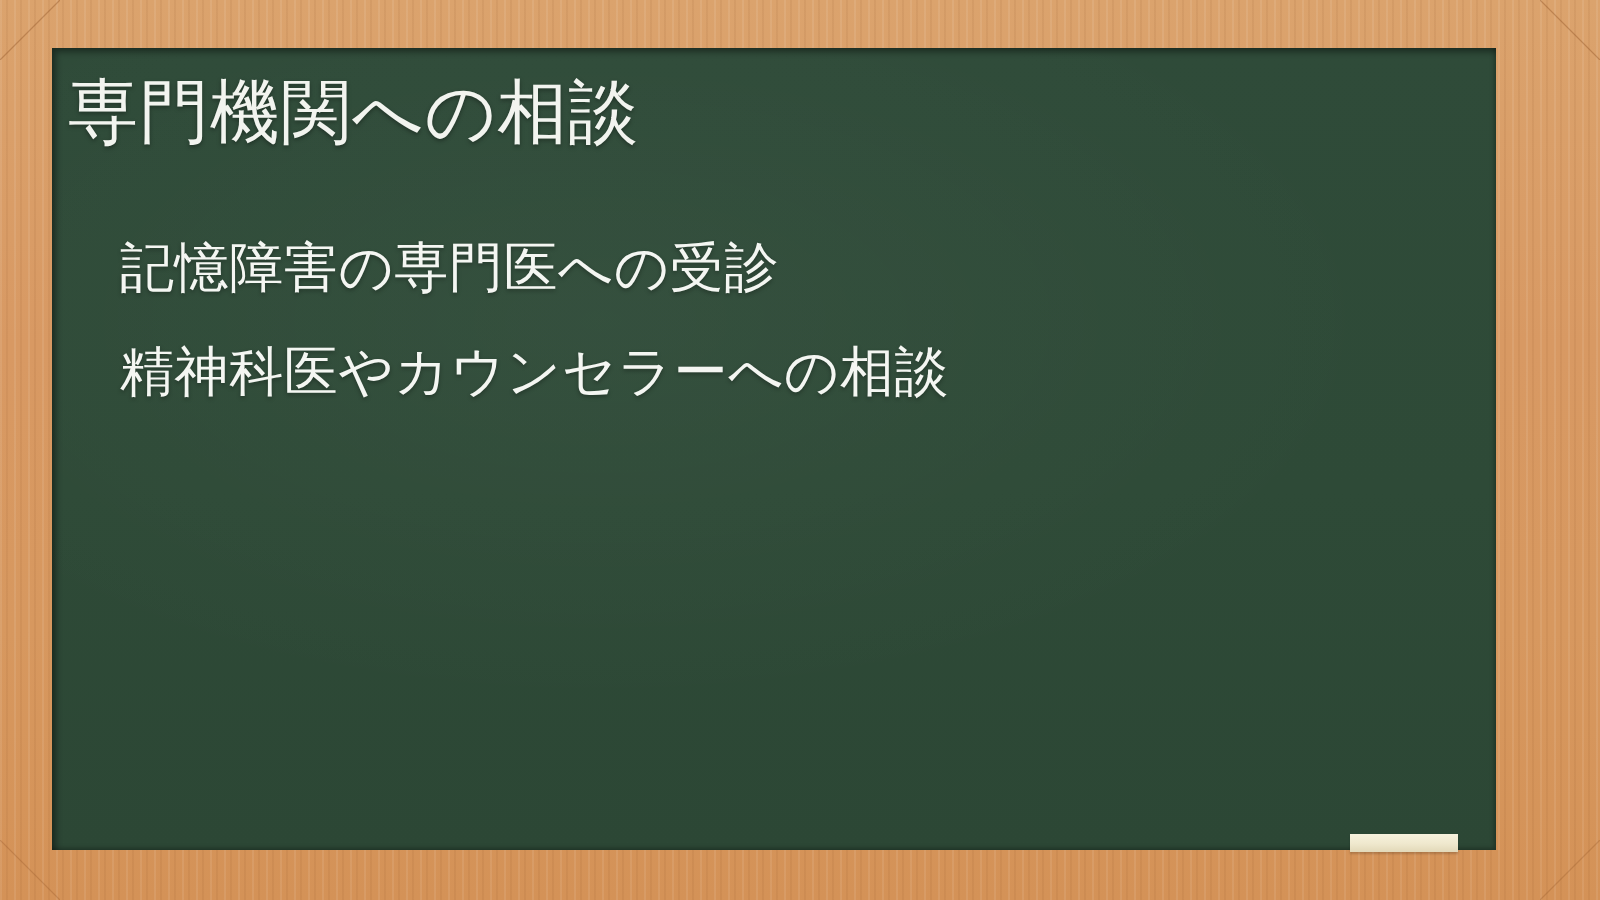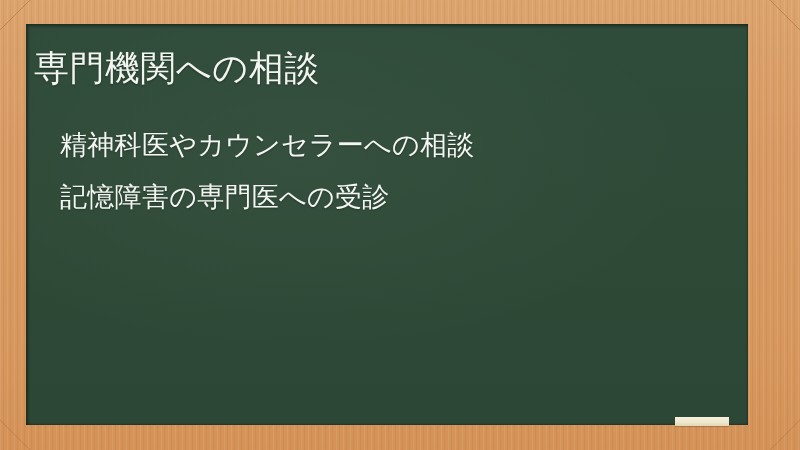--- a/index.html
+++ b/index.html
@@ -70,21 +70,21 @@
       radial-gradient(ellipse 90% 80% at 38% 34%, rgba(255,255,255,0.030) 0%, rgba(255,255,255,0.0) 62%),
       linear-gradient(180deg, #2f4b39 0%, #2e4a37 55%, #2c4735 100%);
     box-shadow:
       inset 2px 2px 3px rgba(0,0,0,0.40),
       inset -1px -1px 2px rgba(0,0,0,0.25);
   }
 
   
   #text-area {
     position: absolute;
-    left: 0; top: 13px;
+    left: 0; top: 2px;
     width: 100%;
     height: 100%;
   }
 
   #title {
     position: absolute;
     left: 8px;
     top: 8px;
     color: #f2f4ef;
     font-size: 35px;
@@ -129,22 +129,22 @@
   <div class="mitre mitre-tr"></div>
   <div class="mitre mitre-bl"></div>
   <div class="mitre mitre-br"></div>
 
   <div id="board">
     <div id="text-area">
 
       <div id="title">専門機関への相談</div>
 
       <div id="bullets">
+        <div class="bullet-line">記憶障害の専門医への受診</div>
         <div class="bullet-line">精神科医やカウンセラーへの相談</div>
-        <div class="bullet-line">記憶障害の専門医への受診</div>
       </div>
 
     </div>
   </div>
 
   <div id="chalk-stick"></div>
 
 </div>
 
 </body></html>

